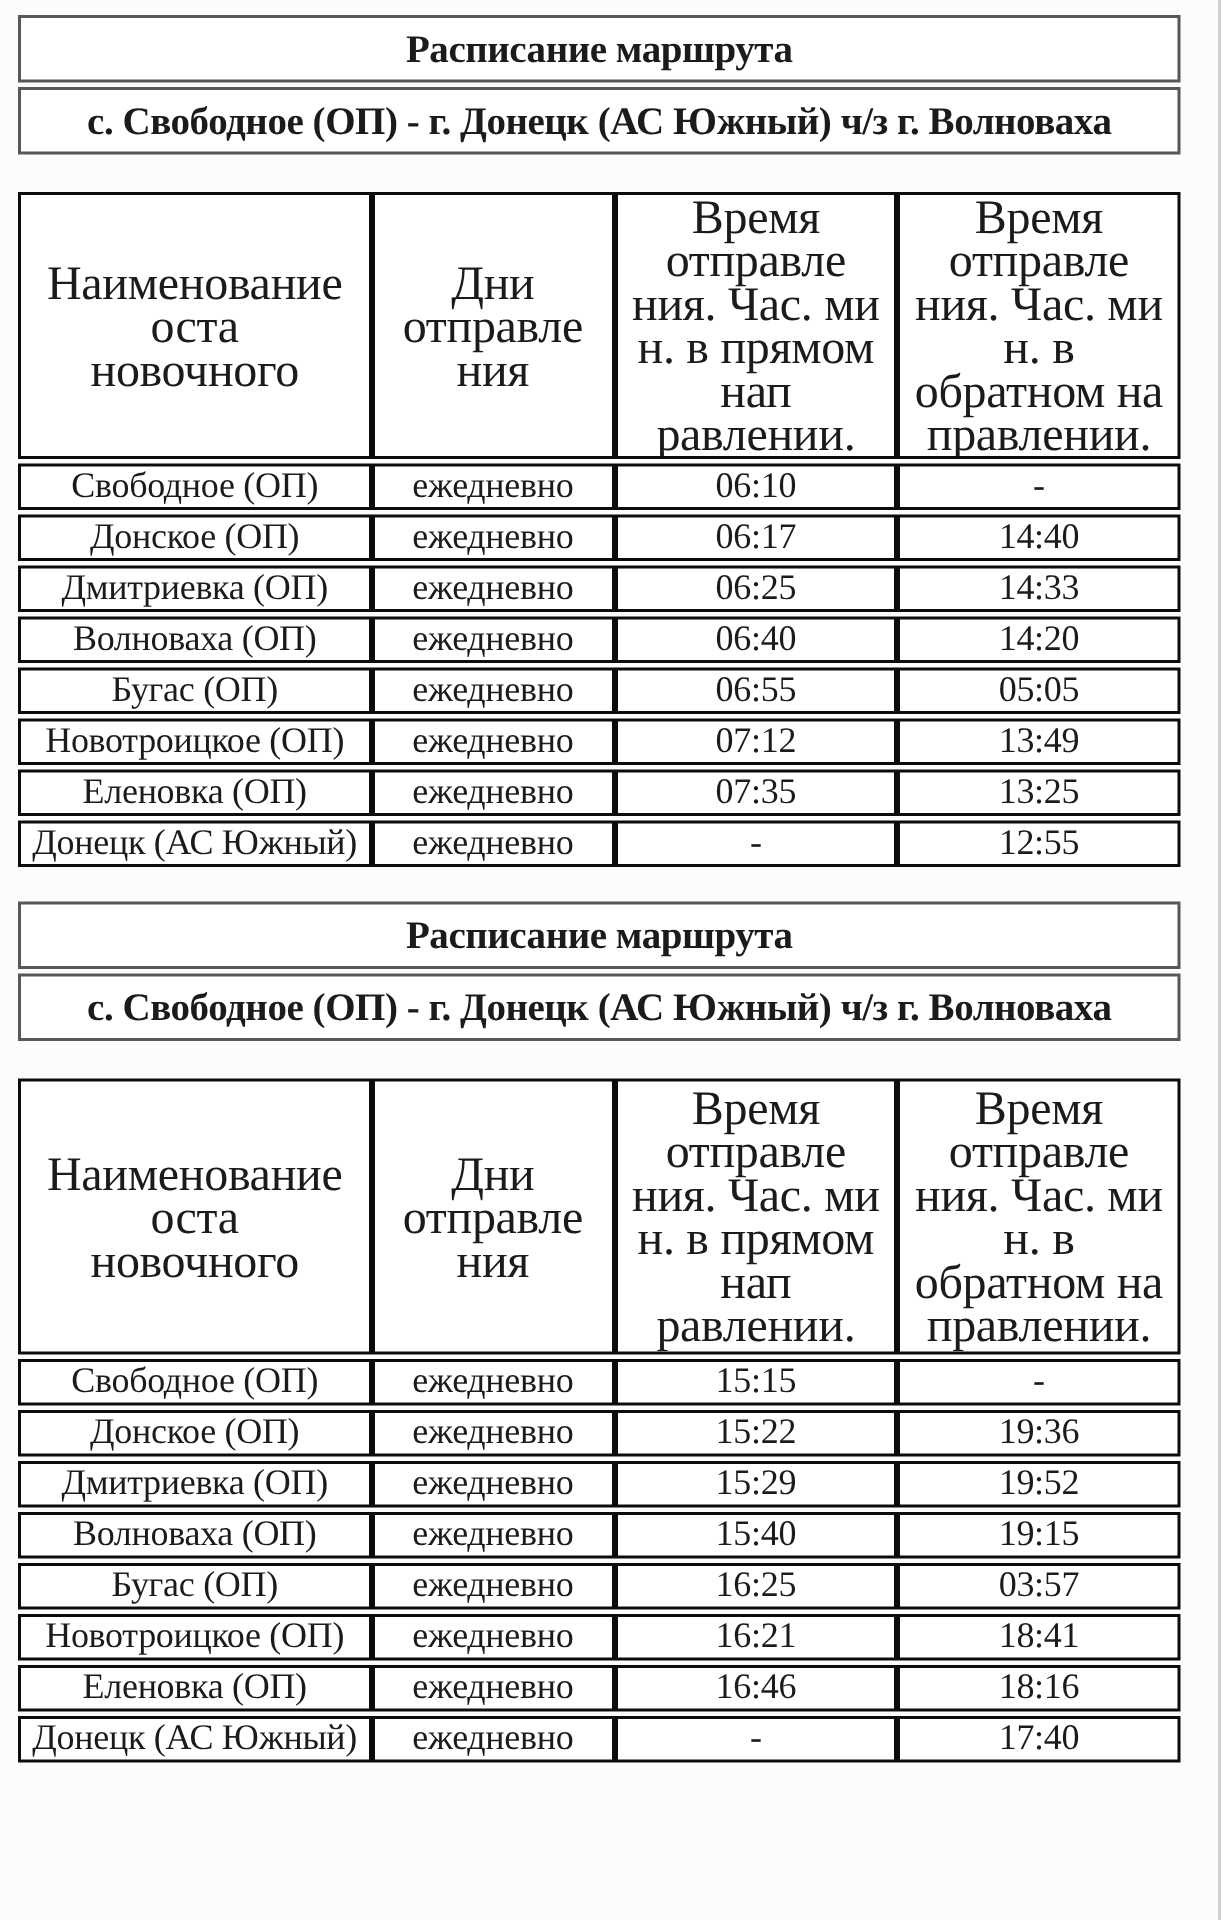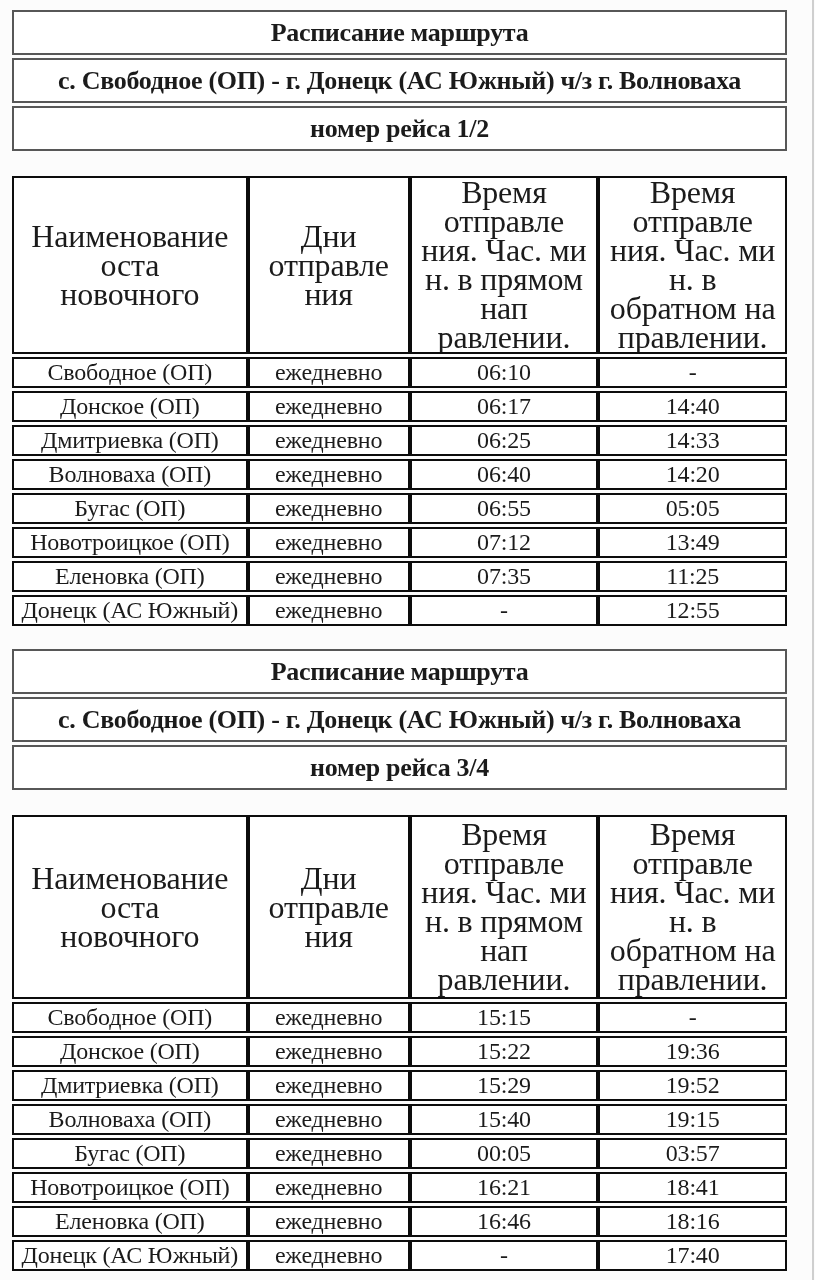--- a/index.html
+++ b/index.html
@@ -88,21 +88,20 @@
   col.c-reverse { width: 24.35%; }
 </style>
 </head>
 <body>
 
 <div class="page">
 
   <div class="route-card">
     <div class="hdr-row">Расписание маршрута</div>
     <div class="hdr-row">с. Свободное (ОП) - г. Донецк (АС Южный) ч/з г. Волноваха</div>
-    <div class="hdr-row">номер рейса 1/2</div>
   </div>
 
   <table class="timetable t1">
     <colgroup>
       <col class="c-stop">
         <col class="c-days">
         <col class="c-direct">
         <col class="c-reverse">
     </colgroup>
     <thead>
@@ -155,35 +154,34 @@
         <tr>
           <td>Новотроицкое (ОП)</td>
           <td>ежедневно</td>
           <td>07:12</td>
           <td>13:49</td>
         </tr>
         <tr>
           <td>Еленовка (ОП)</td>
           <td>ежедневно</td>
           <td>07:35</td>
-          <td>11:25</td>
+          <td>13:25</td>
         </tr>
         <tr>
           <td>Донецк (АС Южный)</td>
           <td>ежедневно</td>
           <td>-</td>
           <td>12:55</td>
         </tr>
       </tbody>
   </table>
 
   <div class="route-card">
     <div class="hdr-row">Расписание маршрута</div>
     <div class="hdr-row">с. Свободное (ОП) - г. Донецк (АС Южный) ч/з г. Волноваха</div>
-    <div class="hdr-row">номер рейса 3/4</div>
   </div>
 
   <table class="timetable t2">
     <colgroup>
       <col class="c-stop">
         <col class="c-days">
         <col class="c-direct">
         <col class="c-reverse">
     </colgroup>
     <thead>
@@ -223,21 +221,21 @@
         </tr>
         <tr>
           <td>Волноваха (ОП)</td>
           <td>ежедневно</td>
           <td>15:40</td>
           <td>19:15</td>
         </tr>
         <tr>
           <td>Бугас (ОП)</td>
           <td>ежедневно</td>
-          <td>00:05</td>
+          <td>16:25</td>
           <td>03:57</td>
         </tr>
         <tr>
           <td>Новотроицкое (ОП)</td>
           <td>ежедневно</td>
           <td>16:21</td>
           <td>18:41</td>
         </tr>
         <tr>
           <td>Еленовка (ОП)</td>

